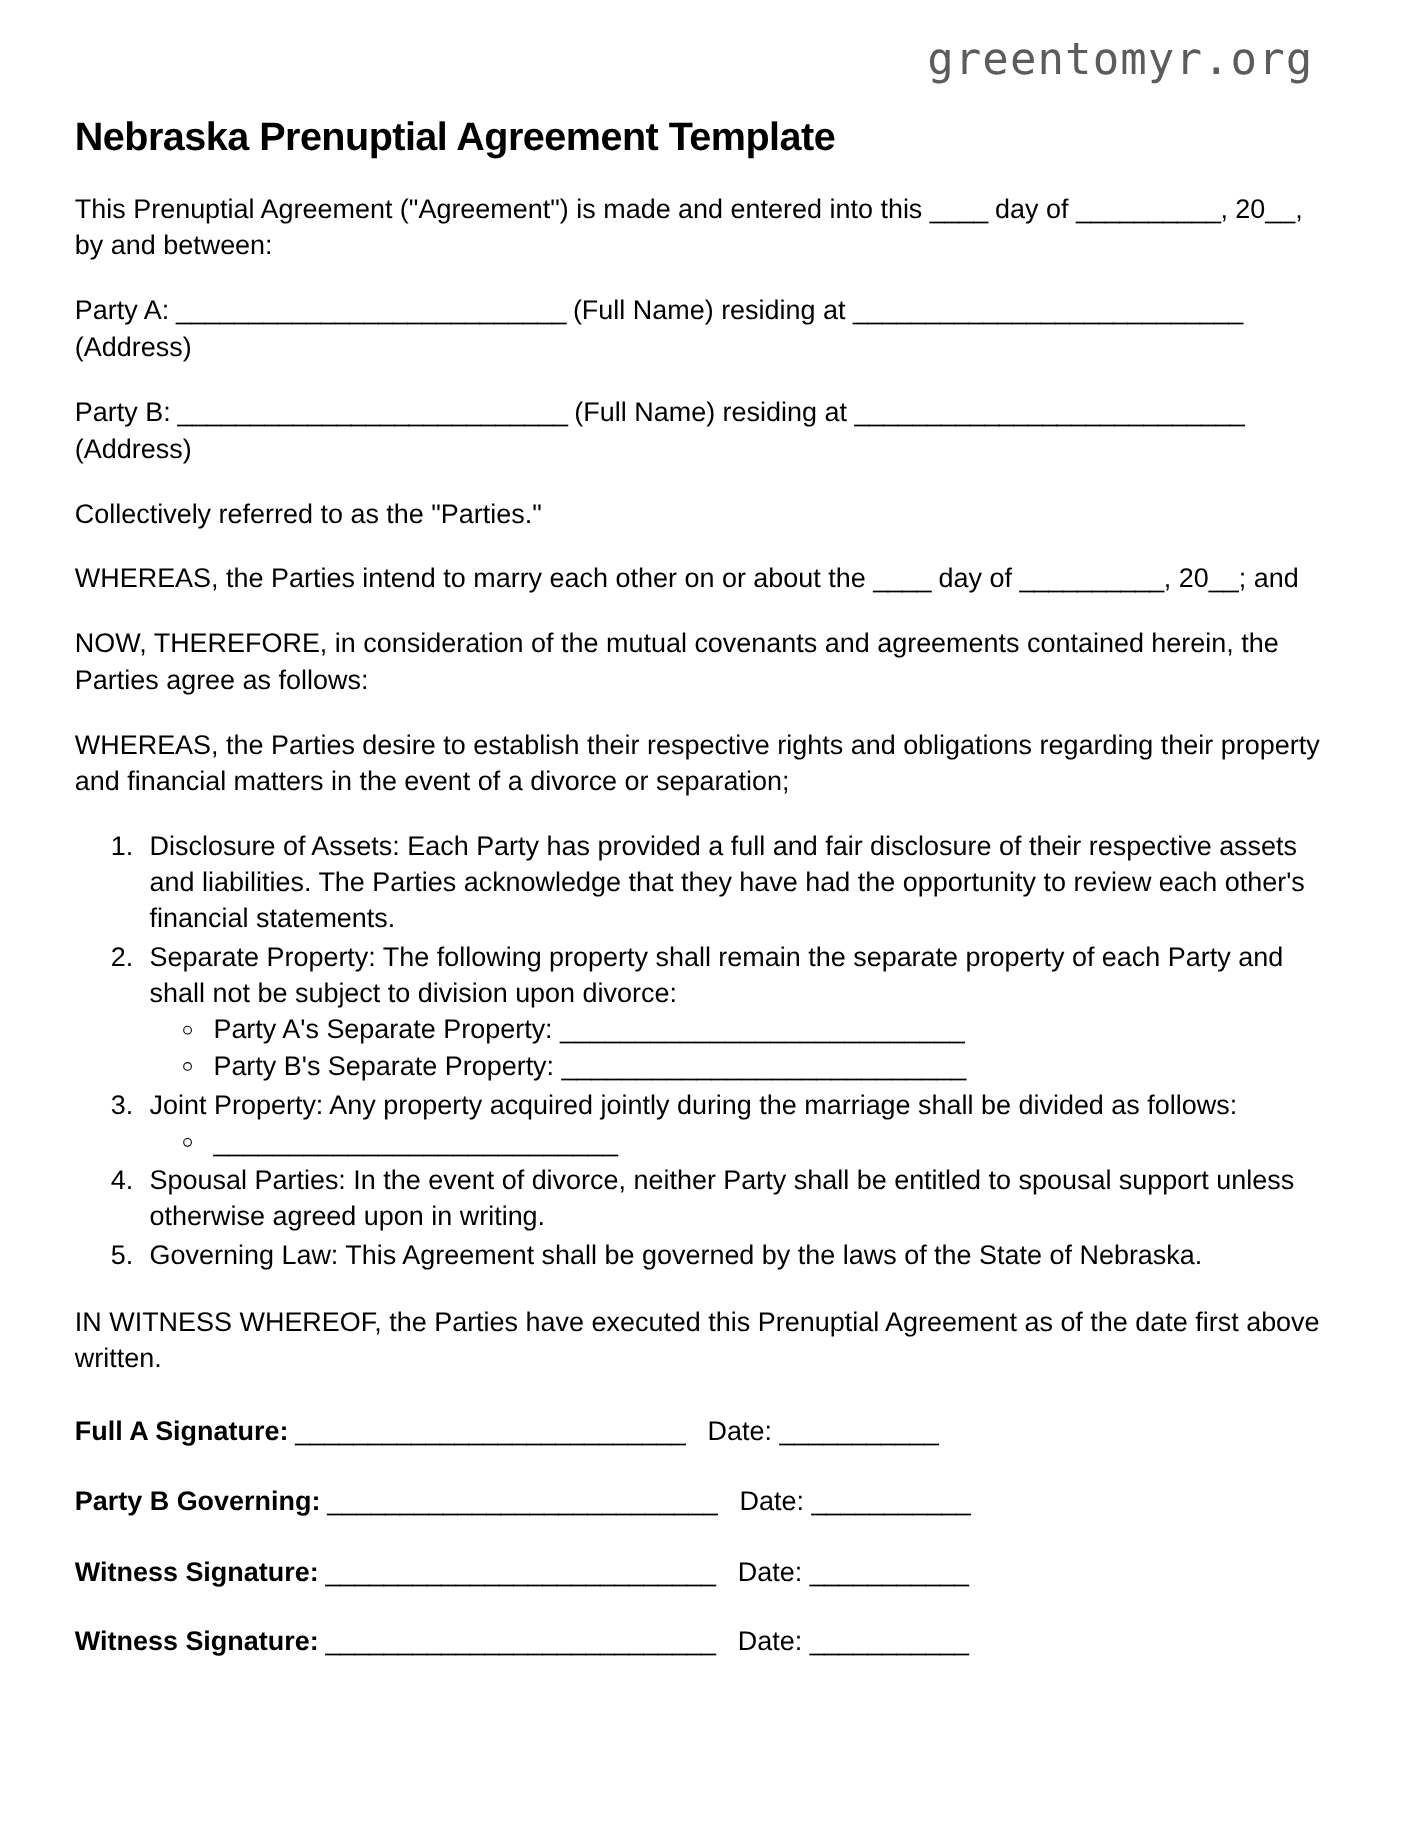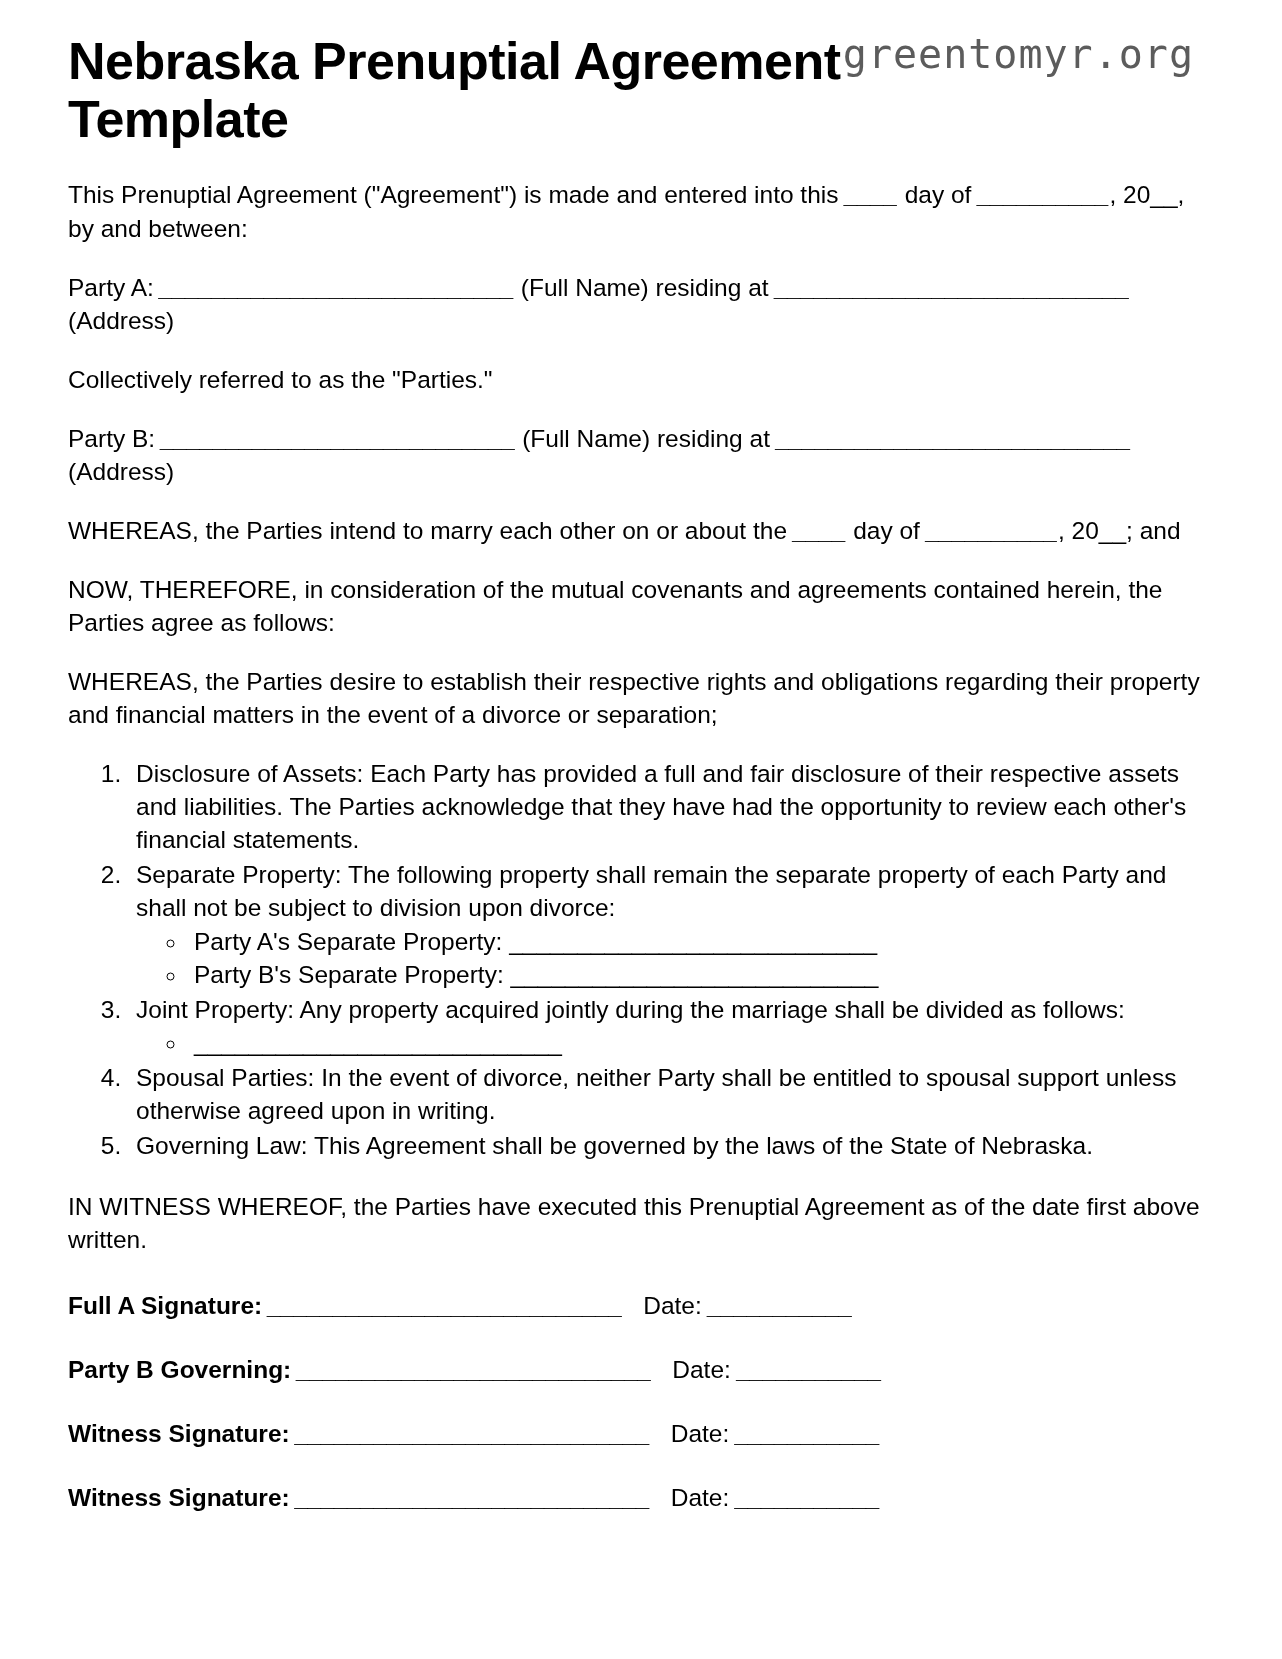--- a/index.html
+++ b/index.html
@@ -30,42 +30,42 @@
     font-family: "DejaVu Sans Mono", "Liberation Mono", monospace;
     font-size: 40px;
     letter-spacing: 1px;
     color: #5c5c5c;
     white-space: nowrap;
     line-height: 1;
   }
   
   .doc-title {
     margin: 0;
-    padding-top: 32px;
-    font-size: 52px;
+    padding-top: 104px;
+    font-size: 36px;
     font-weight: bold;
     line-height: 1.12;
     letter-spacing: -0.5px;
     max-width: 930px;
     font-stretch: condensed;
   }
   
   .body-wrap {
     padding-top: 30px;
     font-size: 24.5px;
     line-height: 1.35;
   }
   p.para {
     margin: 0 0 26px 0;
   }
   .b { font-weight: normal; }
   .ul-line { letter-spacing: -0.5px; }
 
   
-  .fill { white-space: pre; font-style: italic; }
+  .fill { white-space: pre; }
 
   ol.main-list {
     margin: 0 0 28px 0;
     padding-left: 60px;
     list-style-type: decimal;
   }
   ol.main-list > li {
     margin-bottom: 2px;
     padding-left: 8px;
   }
@@ -102,26 +102,26 @@
 
     <p class="para">
       <span>This Prenuptial Agreement ("Agreement") is made and entered into this </span><span class="fill ul-line">____</span><span> day of </span><span class="fill ul-line">__________</span><span>, 20__, by and between:</span>
     </p>
 
     <p class="para">
       <span class="b">Party A:</span><span class="fill ul-line"> ___________________________ </span><span>(Full Name) residing at </span><span class="fill ul-line">___________________________</span>
       <span>(Address)</span>
     </p>
 
-    <p class="para">Collectively referred to as the "Parties."</p>
-
     <p class="para">
       <span class="b">Party B:</span><span class="fill ul-line"> ___________________________ </span><span>(Full Name) residing at </span><span class="fill ul-line">___________________________</span>
       <span>(Address)</span>
     </p>
+
+    <p class="para">Collectively referred to as the "Parties."</p>
 
     <p class="para">
       <span>WHEREAS, the Parties intend to marry each other on or about the </span><span class="fill ul-line">____</span><span> day of </span><span class="fill ul-line">__________</span><span>, 20__; and</span>
     </p>
 
     <p class="para">NOW, THEREFORE, in consideration of the mutual covenants and agreements contained herein, the Parties agree as follows:</p>
 
     <p class="para">WHEREAS, the Parties desire to establish their respective rights and obligations regarding their property and financial matters in the event of a divorce or separation;</p>
 
     <ol class="main-list">

